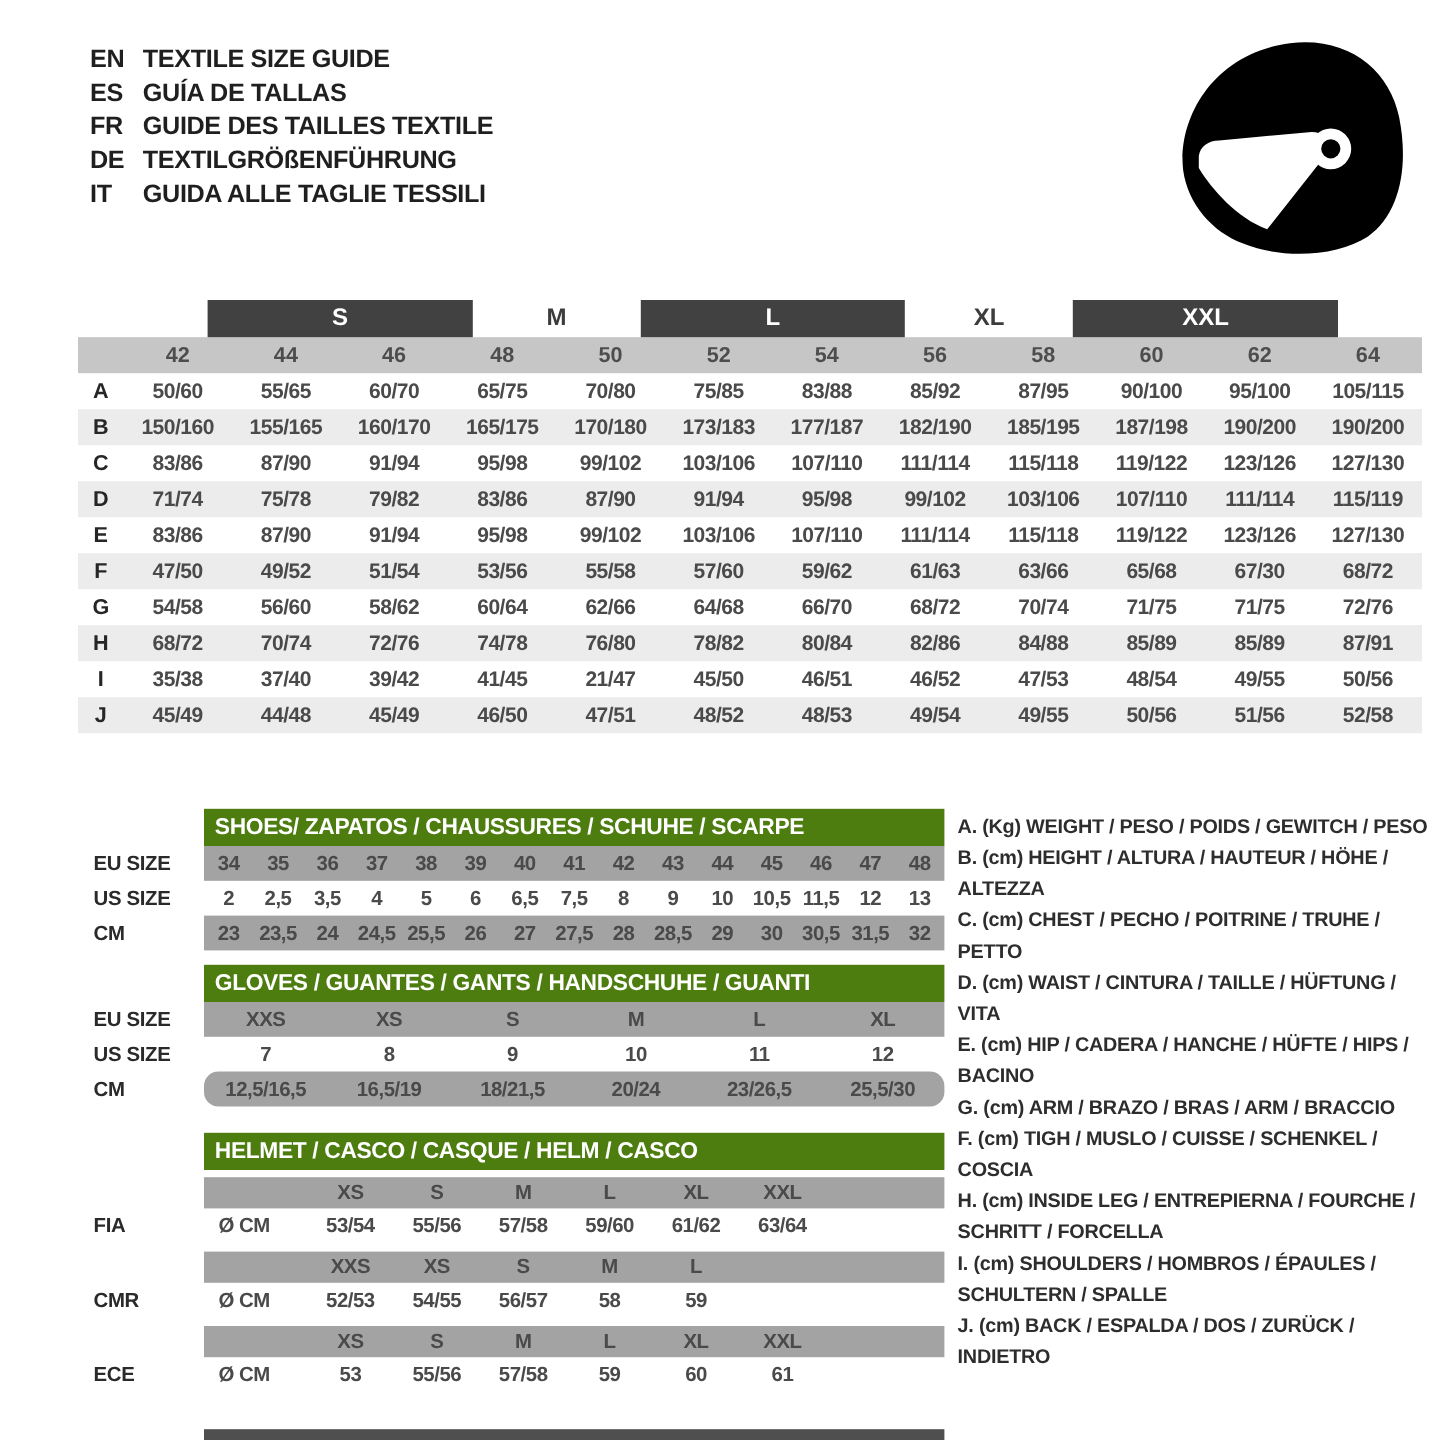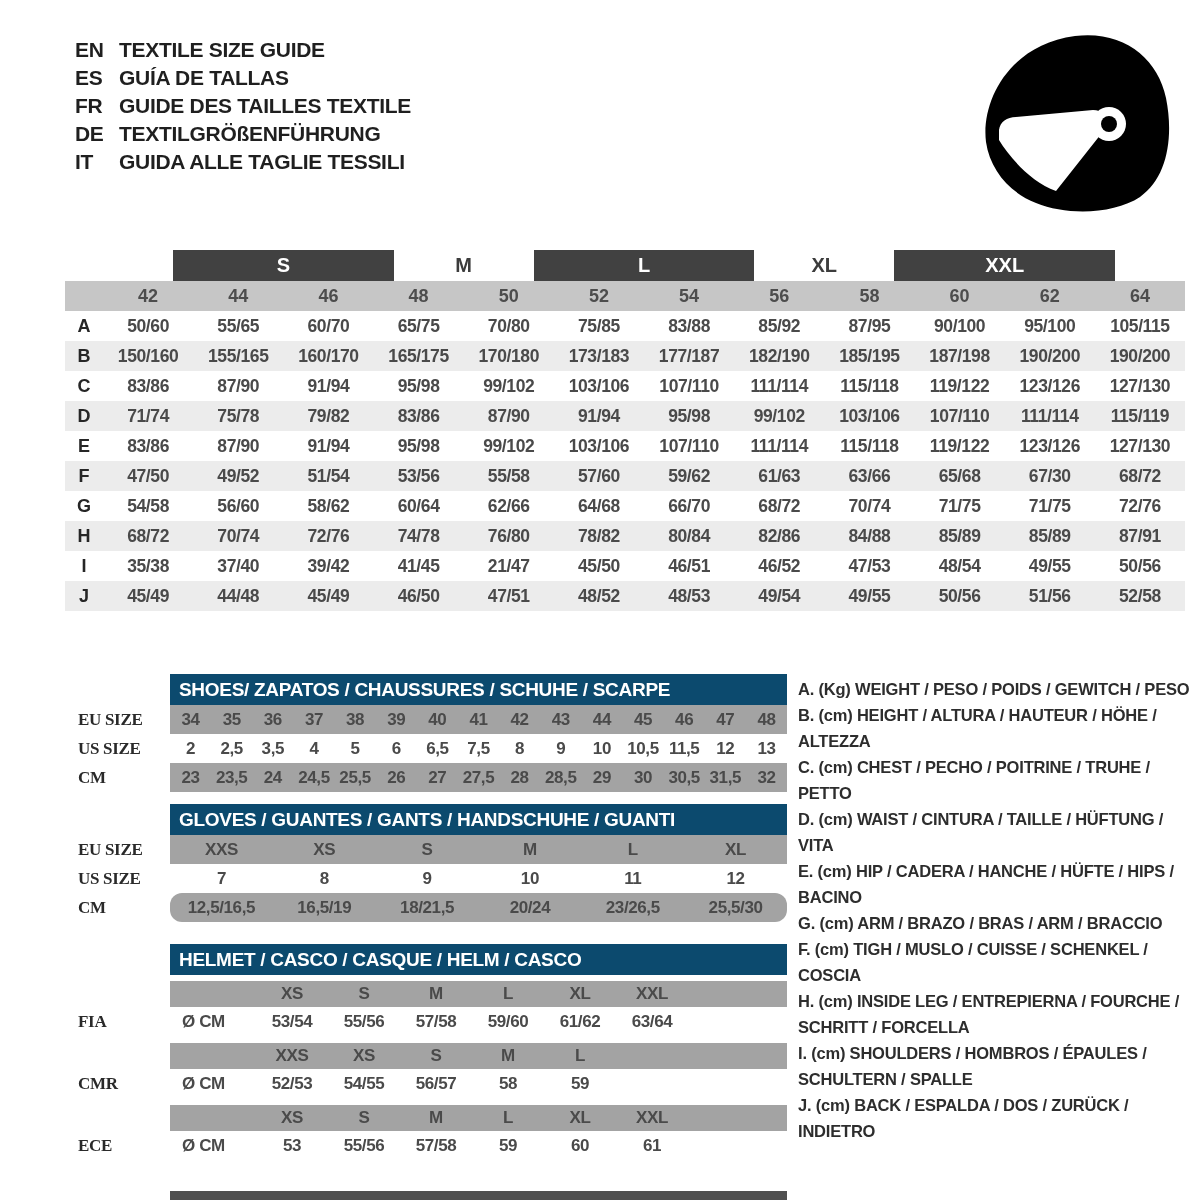--- a/index.html
+++ b/index.html
@@ -27,22 +27,22 @@
   .letter{display:flex;align-items:center;justify-content:center;font-size:18px;color:#262626;}
   .vcell{display:flex;align-items:center;justify-content:center;font-size:17.5px;color:#4a4a4a;letter-spacing:-0.4px;white-space:nowrap;}
 
   
   .section{position:absolute;left:60px;width:730px;}
   #shoes{top:674px;}
   #gloves{top:804px;}
   #helmet-sec{top:944px;}
   .sec-row{display:flex;height:29px;}
   .sec-row.title{height:31px;}
-  .side{width:110px;display:flex;align-items:center;padding-left:18px;box-sizing:border-box;font-size:17px;color:#2a2a2a;letter-spacing:-0.3px;white-space:nowrap;font-family:Liberation Serif, serif;}
-  .secbar{width:617px;height:31px;background:#0c4a6e;color:#ffffff;display:flex;align-items:center;padding-left:9px;box-sizing:border-box;font-size:19px;letter-spacing:-0.3px;white-space:nowrap;}
+  .side{width:110px;display:flex;align-items:center;padding-left:18px;box-sizing:border-box;font-size:17px;color:#2a2a2a;letter-spacing:-0.3px;white-space:nowrap;}
+  .secbar{width:617px;height:31px;background:#4d7c0f;color:#ffffff;display:flex;align-items:center;padding-left:9px;box-sizing:border-box;font-size:19px;letter-spacing:-0.3px;white-space:nowrap;}
   .cells{width:617px;display:grid;}
   .band{background:#a3a3a3;}
   .ccell{display:flex;align-items:center;justify-content:center;font-size:17px;color:#4a4a4a;letter-spacing:-0.4px;white-space:nowrap;}
   .hcells{width:617px;display:grid;grid-template-columns:86px repeat(7,72px);}
   .h26{height:26px;margin-top:6px;}
   .h30{height:30px;}
   .unit{justify-content:flex-start;padding-left:12px;}
 
   
   #legend{position:absolute;left:798px;top:676px;width:398px;font-size:16.5px;line-height:26px;color:#2d2d2d;letter-spacing:-0.2px;}

